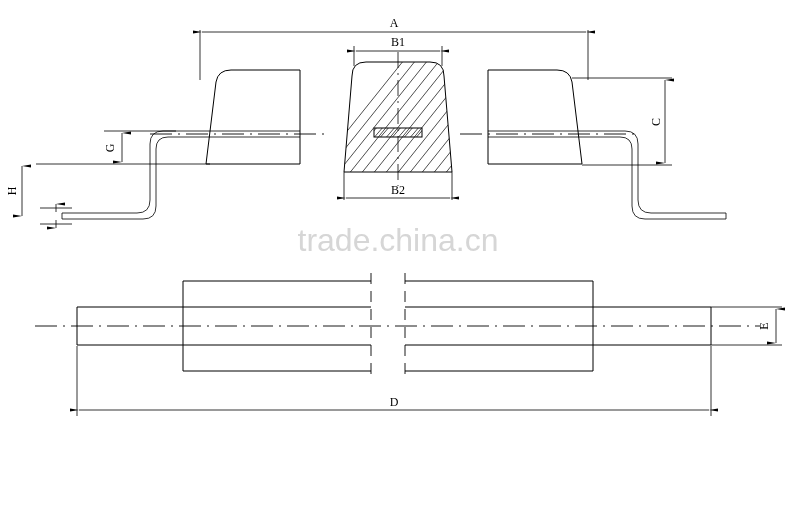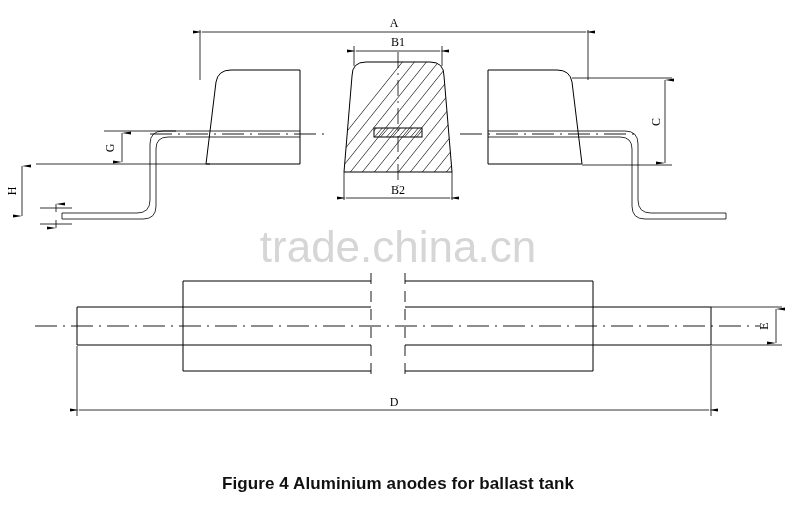--- a/index.html
+++ b/index.html
@@ -87,21 +87,21 @@
     color: #111111;
     letter-spacing: 0.1px;
   }
   #watermark {
     position: absolute;
     left: 0;
     top: 222px;
     width: 796px;
     text-align: center;
     font-family: "Liberation Sans", sans-serif;
-    font-size: 44px;
+    font-size: 32px;
     color: #d6d6d6;
     letter-spacing: 0px;
     user-select: none;
     pointer-events: none;
   }
 </style>
 </head>
 <body>
 
 <div id="drawing-root">
@@ -279,15 +279,14 @@
     <path class="ln-ext" d="M711,307 L782,307"></path>
     <path class="ln-ext" d="M711,345 L782,345"></path>
     <path class="ln-ext" d="M776,309 L776,343" marker-start="url(#arrU)" marker-end="url(#arrD)"></path>
     <text class="dimtext-rot" x="768" y="326" text-anchor="middle" transform="rotate(-90 768 326)">E</text>
   </g>
 
 </svg>
 
 <div id="watermark">trade.china.cn</div>
 
-<div id="caption">Figure 4 Aluminium anodes for ballast tank</div>
 
 </div>
 
 </body></html>

